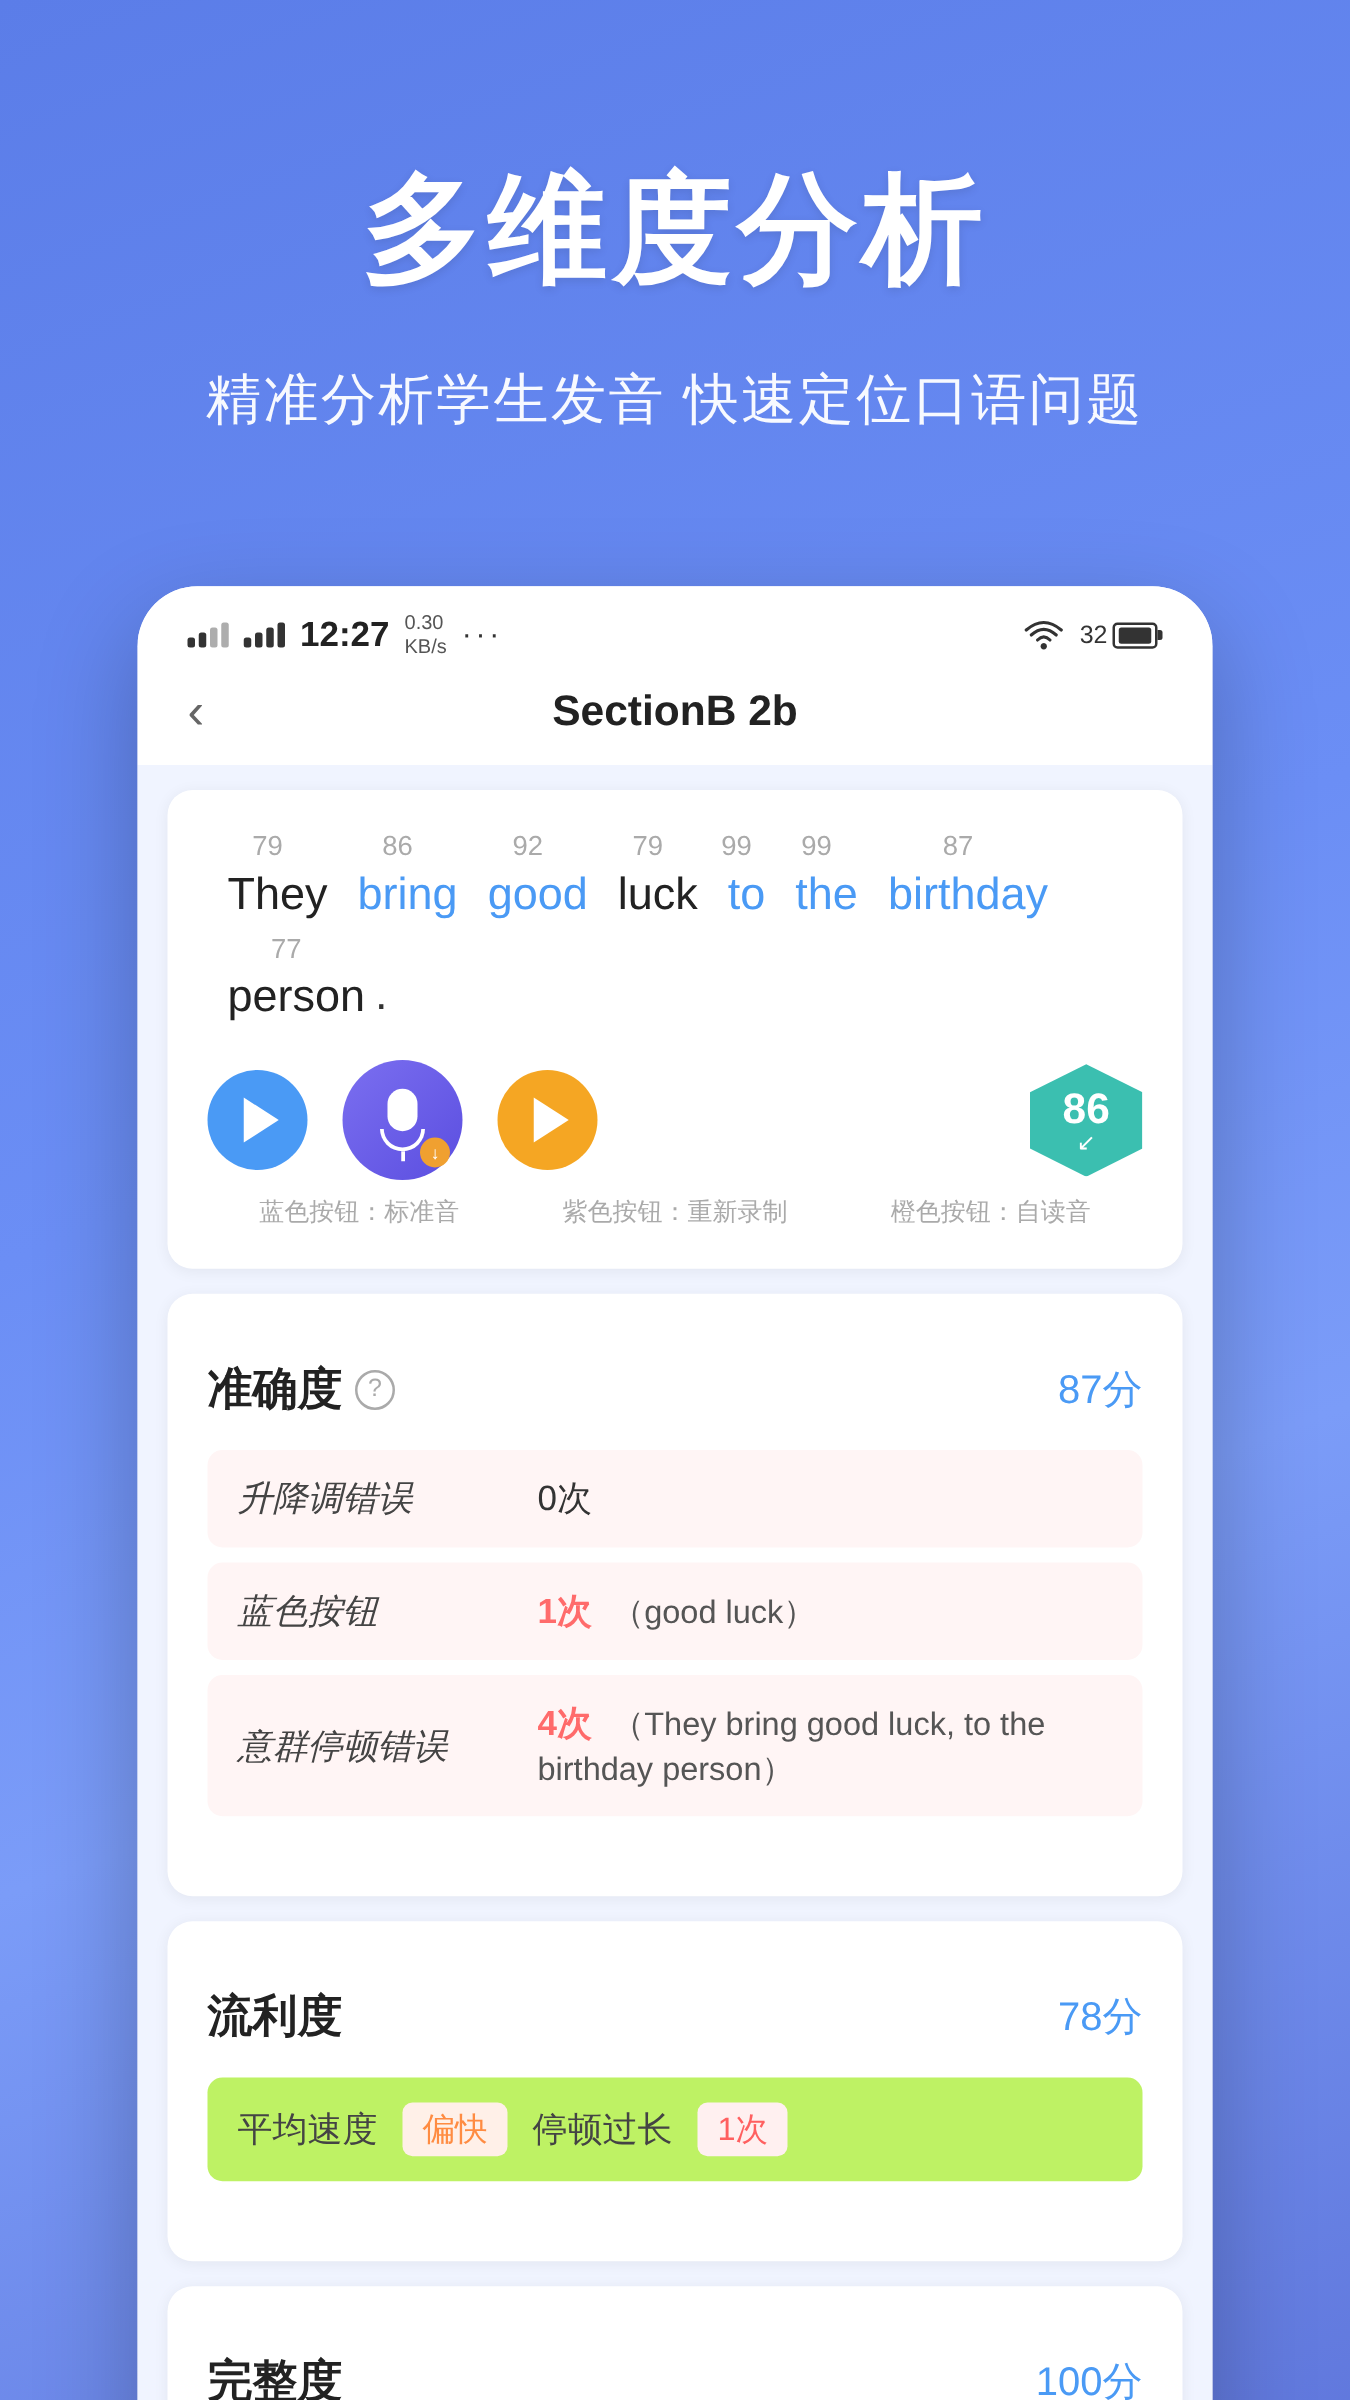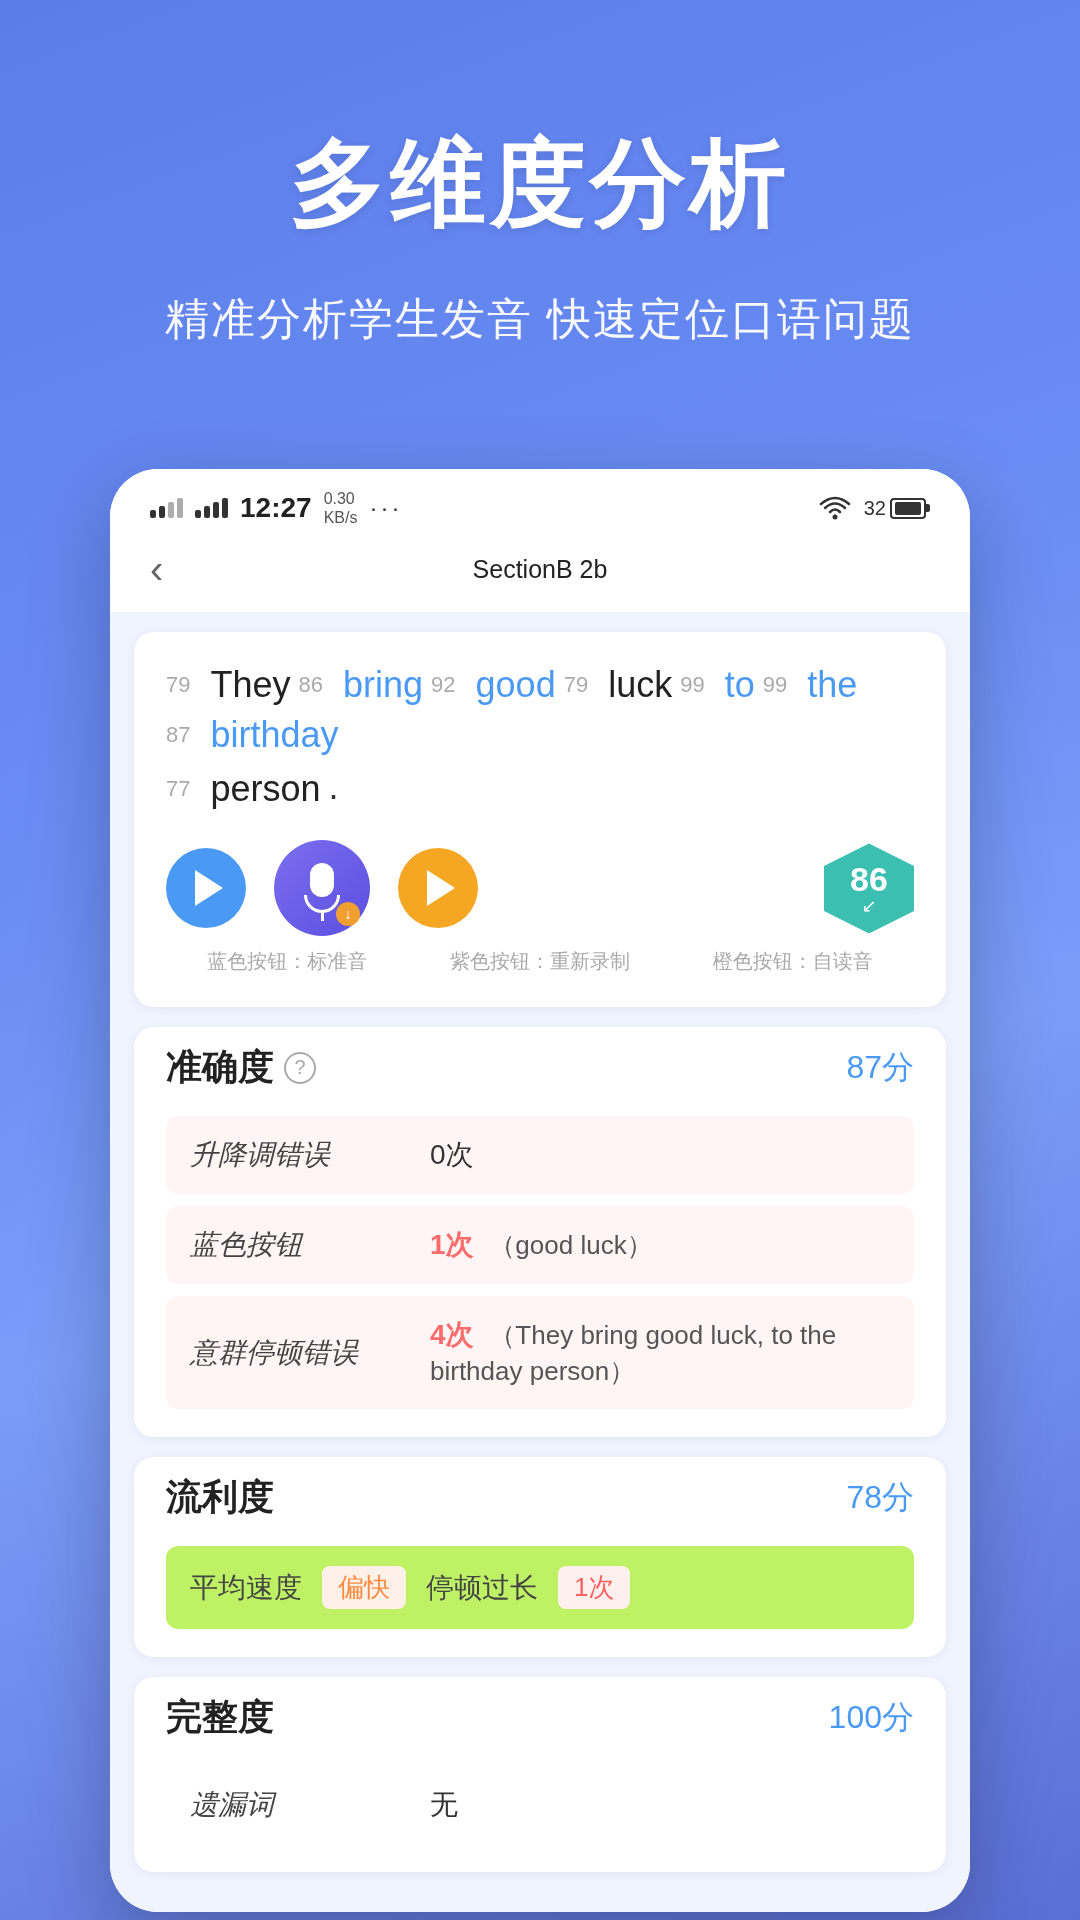--- a/index.html
+++ b/index.html
@@ -116,22 +116,22 @@
     }
     .back-btn {
       font-size: 32px;
       color: #555;
       cursor: pointer;
     }
     .nav-title {
       position: absolute;
       left: 50%;
       transform: translateX(-50%);
-      font-size: 25px;
-      font-weight: 400;
+      font-size: 34px;
+      font-weight: 700;
       color: #222;
     }
 
     
     .content-area {
       background: #f0f4ff;
       padding: 20px 24px;
     }
 
     
@@ -146,21 +146,21 @@
     .words-container {
       display: flex;
       flex-wrap: wrap;
       gap: 8px;
       margin-bottom: 10px;
       align-items: flex-end;
     }
 
     .word-item {
       display: flex;
-      flex-direction: row;
+      flex-direction: column;
       align-items: center;
       gap: 4px;
     }
 
     .word-score {
       font-size: 22px;
       color: #aaa;
       font-weight: 400;
     }
 
@@ -322,21 +322,21 @@
     .btn-label {
       font-size: 20px;
       color: #aaa;
       text-align: center;
     }
 
     
     .analysis-section {
       background: white;
       border-radius: 20px;
-      padding: 16px 32px;
+      padding: 52px 32px;
       margin-bottom: 20px;
       box-shadow: 0 2px 12px rgba(0,0,0,0.06);
     }
 
     .section-header {
       display: flex;
       align-items: center;
       justify-content: space-between;
       margin-bottom: 24px;
     }

